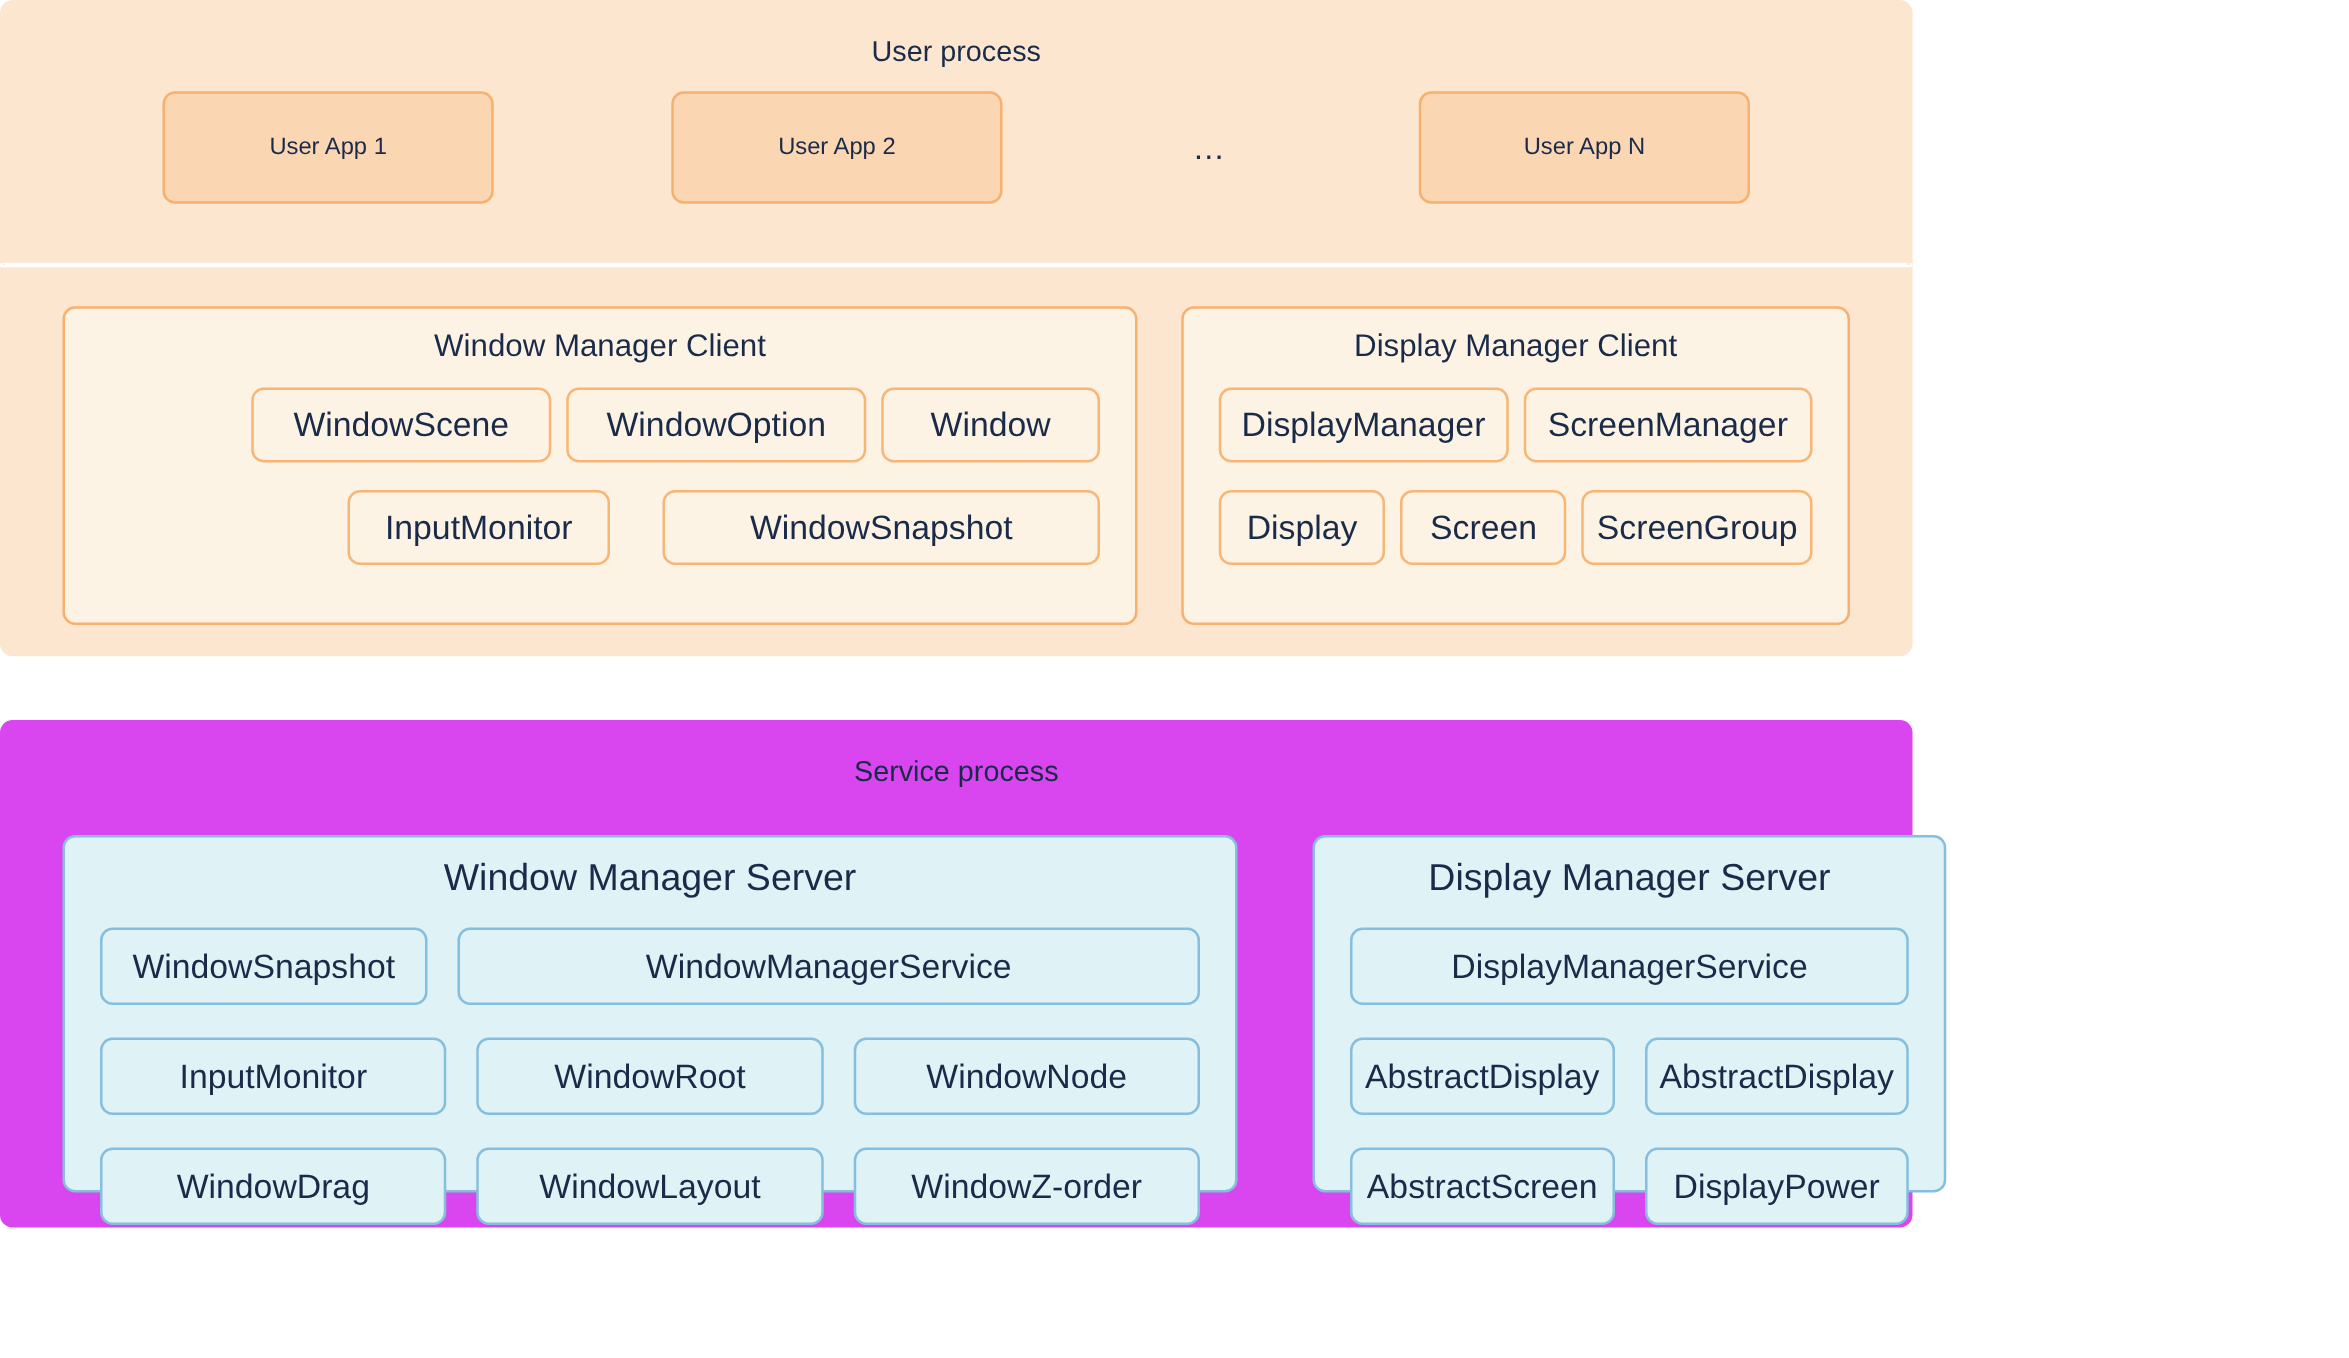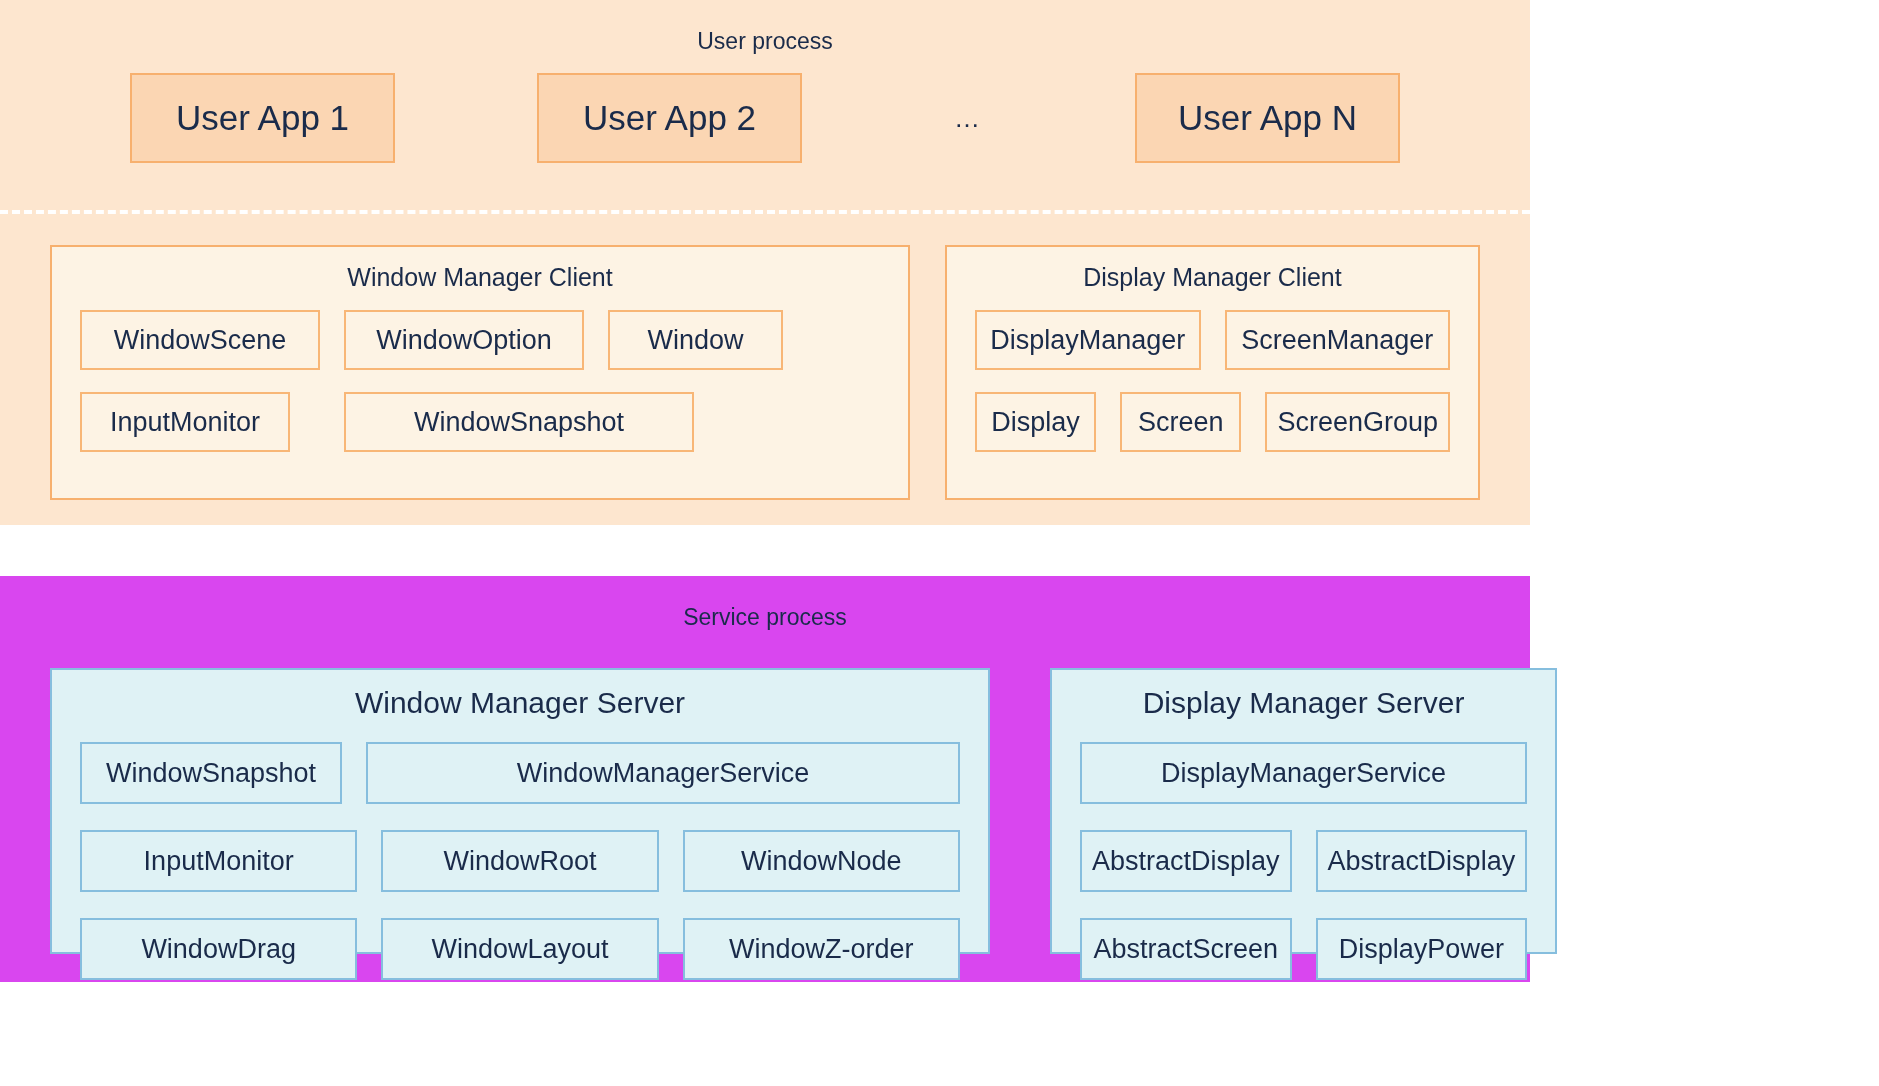--- a/index.html
+++ b/index.html
@@ -1,15 +1,15 @@
 <!DOCTYPE html>
 <html><head>
 <meta charset="utf-8">
 <style>
-  * { box-sizing: border-box; margin: 0; padding: 0; }
+  * { box-sizing: border-box; margin: 0; padding: 0; border-radius: 10px; }
   html, body { width: 100%; height: 100%; }
   body {
     font-family: Arial, Helvetica, sans-serif;
     background: #ffffff;
     width: 1879px;
     height: 1086px;
     position: relative;
     overflow: hidden;
     color: #1a2b4a;
   }
@@ -36,21 +36,21 @@
     align-items: center;
     justify-content: space-between;
   }
   .app-box {
     width: 265px; height: 90px;
     background: #fbd6b3;
     border: 2px solid #f7b06e;
     display: flex;
     align-items: center;
     justify-content: center;
-    font-size: 35px;
+    font-size: 19px;
     color: #1a2b4a;
   }
   .ellipsis {
     font-size: 26px;
     color: #1a2b4a;
     letter-spacing: 3px;
     padding: 0 10px;
   }
 
   .dashed-line {
@@ -79,22 +79,23 @@
   .client-box.win { flex: 0 0 860px; }
   .client-box.disp { flex: 1 1 auto; }
   .client-title {
     text-align: center;
     font-size: 25px;
     color: #1a2b4a;
     margin-bottom: 18px;
   }
   .mods {
     display: flex;
-    gap: 24px;
+    gap: 12px;
     margin-bottom: 22px;
+    justify-content: flex-end;
   }
   .mod {
     background: #fdf3e4;
     border: 2px solid #f8b676;
     height: 60px;
     display: flex;
     align-items: center;
     justify-content: center;
     font-size: 27px;
     color: #1a2b4a;

